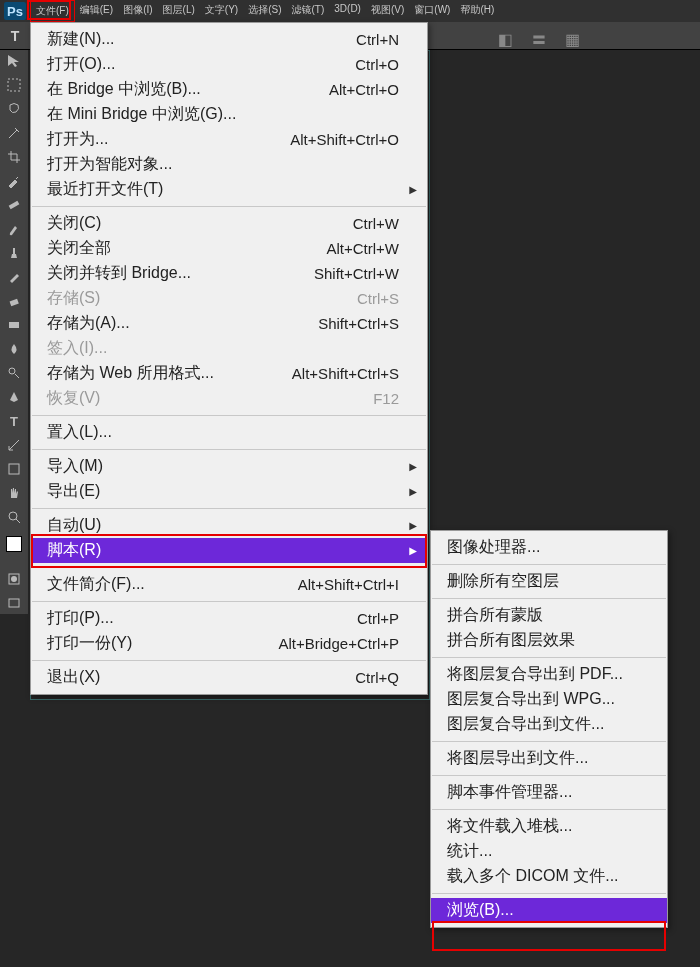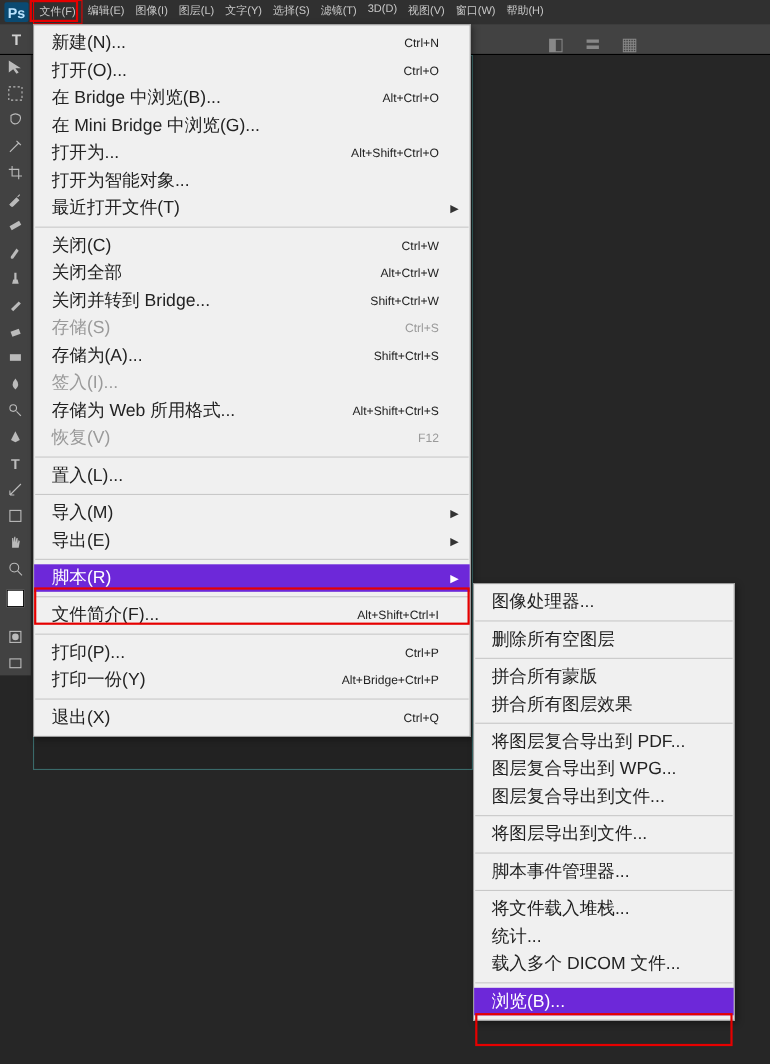--- a/index.html
+++ b/index.html
@@ -117,21 +117,21 @@
   .mi {
     display: flex;
     align-items: center;
     height: 25px;
     padding: 0 28px 0 16px;
     font-size: 16px;
     position: relative;
     white-space: nowrap;
   }
   .mi .label { flex: 1; }
-  .mi .shortcut { font-size: 11px; color: #222; }
+  .mi .shortcut { font-size: 15px; color: #222; }
   .mi.disabled { color: #9a9a9a; }
   .mi.disabled .shortcut { color: #9a9a9a; }
   .mi.highlight {
     background: #6d28d9;
     color: #fff;
   }
   .mi.arrow::after {
     content: "▶";
     position: absolute;
     right: 10px;
@@ -366,20 +366,23 @@
       <span class="label">置入(L)...</span>
     </div>
     <div class="sep"></div>
     <div class="mi arrow">
       <span class="label">导入(M)</span>
     </div>
     <div class="mi arrow">
       <span class="label">导出(E)</span>
     </div>
     <div class="sep"></div>
+    <div class="mi arrow">
+      <span class="label">自动(U)</span>
+    </div>
     <div class="mi highlight arrow">
       <span class="label">脚本(R)</span>
     </div>
     <div class="sep"></div>
     <div class="mi">
       <span class="label">文件简介(F)...</span>
       <span class="shortcut">Alt+Shift+Ctrl+I</span>
     </div>
     <div class="sep"></div>
     <div class="mi">

